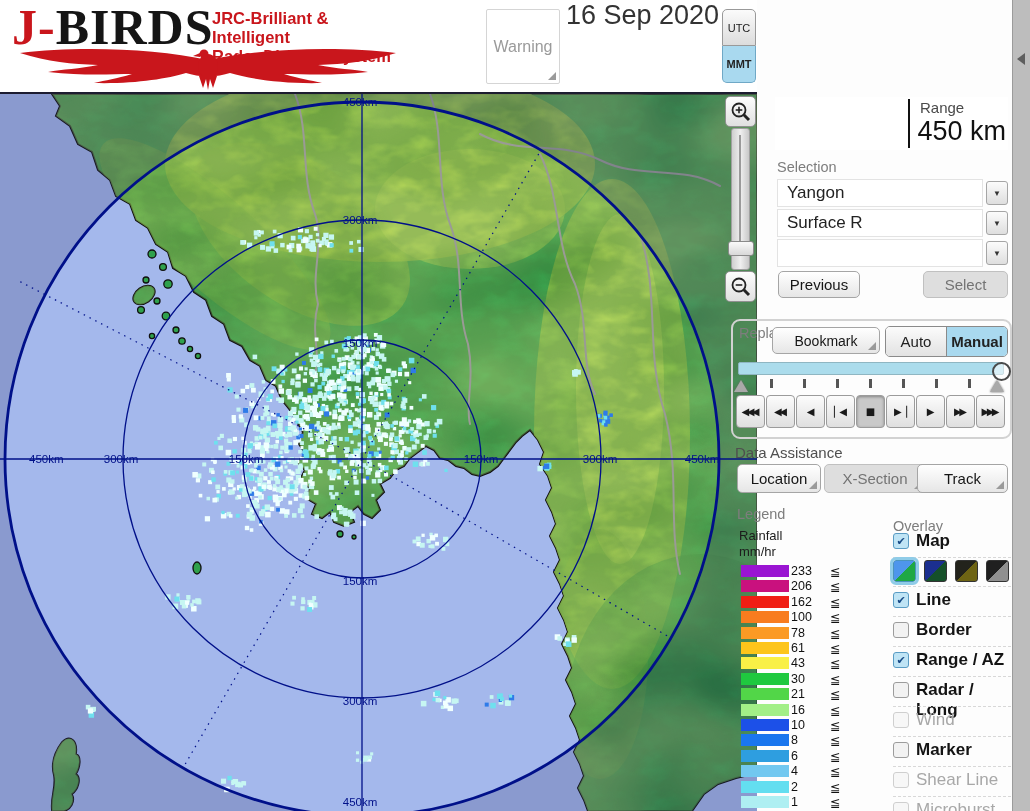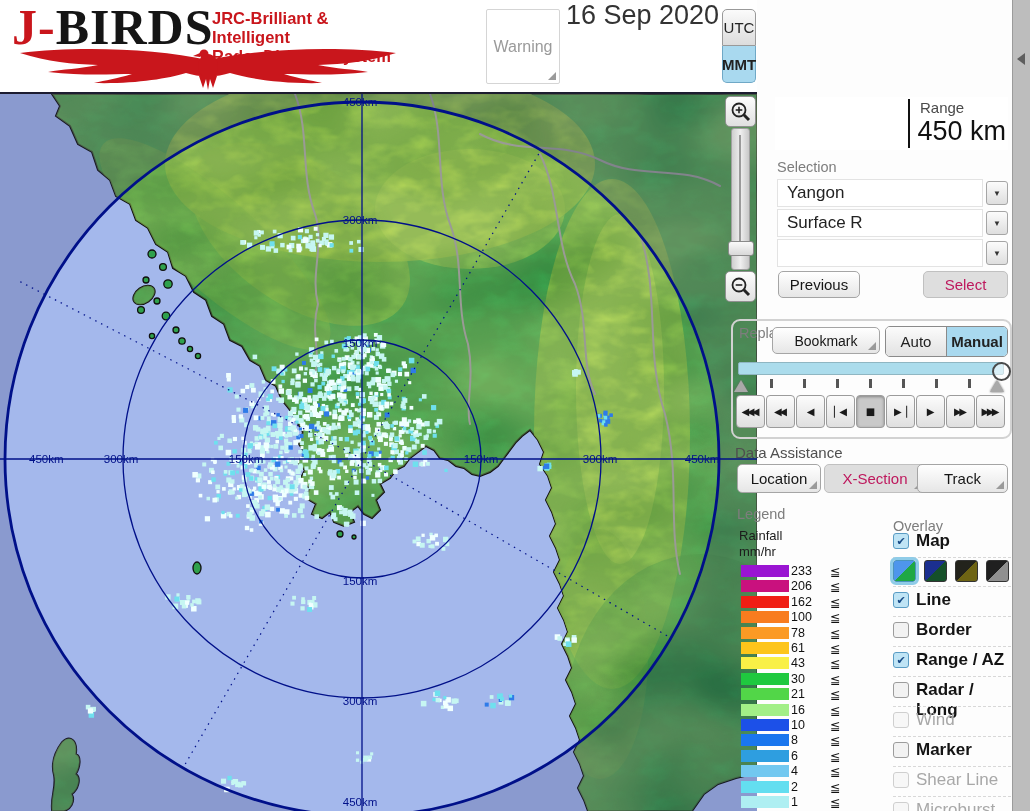--- a/index.html
+++ b/index.html
@@ -15,21 +15,21 @@
   .eagle{position:absolute;left:6px;top:46px;}
   .warning-btn{position:absolute;left:486px;top:9px;width:72px;height:73px;background:#fff;
       border:1px solid #d5d5d5;border-radius:2px;color:#9a9a9a;font-size:16px;
       display:flex;align-items:center;justify-content:center;}
   .corner-tri{position:absolute;right:3px;bottom:3px;width:0;height:0;
       border-left:8px solid transparent;border-bottom:8px solid #9a9a9a;}
   .clock{position:absolute;left:566px;top:0px;width:150px;}
   .clock-time{font-size:47px;color:#262626;letter-spacing:1px;line-height:56px;}
   .clock-date{font-size:27px;color:#333;line-height:30px;white-space:nowrap;}
   .tzcol{position:absolute;left:722px;top:9px;width:34px;}
-  .tz-btn{width:34px;height:37px;box-sizing:border-box;border:1px solid #999;font-size:15px;
+  .tz-btn{width:34px;height:37px;box-sizing:border-box;border:1px solid #999;font-size:11px;
       display:flex;align-items:center;justify-content:center;color:#222;
       background:linear-gradient(#fbfbfb,#dcdcdc);}
   .tz-btn.top{border-radius:5px 5px 0 0;}
   .tz-btn.bot{border-radius:0 0 5px 5px;border-top:none;}
   .tz-btn.sel{background:#a9d9ef;font-weight:bold;border-color:#6fa8c6;}
   .toolbar{position:absolute;left:838px;top:7px;display:flex;gap:4px;}
   .tool-btn{width:31px;height:31px;box-sizing:border-box;border:1px solid #a8a8a8;border-radius:5px;
       background:linear-gradient(#fdfdfd,#e2e2e2);display:flex;align-items:center;justify-content:center;}
   .tool-btn.sel{background:linear-gradient(#9fd4f2,#5fb0dd);border-color:#3a87b5;}
   
@@ -52,21 +52,21 @@
   .sec-label{font-size:14.5px;color:#7d7d7d;}
   .sel-label{position:absolute;left:20px;top:159px;}
   .combo{position:absolute;left:20px;width:231px;height:28px;}
   .combo-field{position:absolute;left:0;top:0;width:206px;height:28px;background:#fff;border:1px solid #e3e3e3;
       box-sizing:border-box;font-size:17px;color:#222;line-height:26px;padding-left:9px;}
   .combo-btn{position:absolute;right:0;top:2px;width:22px;height:24px;box-sizing:border-box;border:1px solid #a5a5a5;
       border-radius:3px;background:linear-gradient(#fbfbfb,#dedede);font-size:8px;color:#333;
       display:flex;align-items:center;justify-content:center;}
   .btn{box-sizing:border-box;border:1px solid #a5a5a5;border-radius:5px;background:linear-gradient(#ffffff,#e6e6e6);
       color:#161616;font-size:15px;display:flex;align-items:center;justify-content:center;position:absolute;}
-  .btn.disabled{background:#dedede;color:#be185d;border-color:#c0c0c0;}
+  .btn.disabled{background:#dedede;color:#737373;border-color:#c0c0c0;}
   .prev-btn{left:21px;top:271px;width:82px;height:27px;}
   .select-btn{left:166px;top:271px;width:85px;height:27px;}
   .replay-box{position:absolute;left:-26px;top:319px;width:277px;height:116px;border:2px solid #d2d2d2;border-radius:9px;}
   .replay-label{position:absolute;left:6px;top:4px;}
   .bookmark-btn{left:39px;top:6px;width:108px;height:27px;font-size:14px;}
   .seg{position:absolute;left:152px;top:5px;width:121px;height:29px;border:1px solid #8a8a8a;border-radius:5px;
       overflow:hidden;display:flex;}
   .seg-btn{flex:1;display:flex;align-items:center;justify-content:center;font-size:15px;color:#222;
       background:linear-gradient(#fbfbfb,#e2e2e2);}
   .seg-btn.sel{background:#a9d9ef;font-weight:bold;border-left:1px solid #8a8a8a;}

